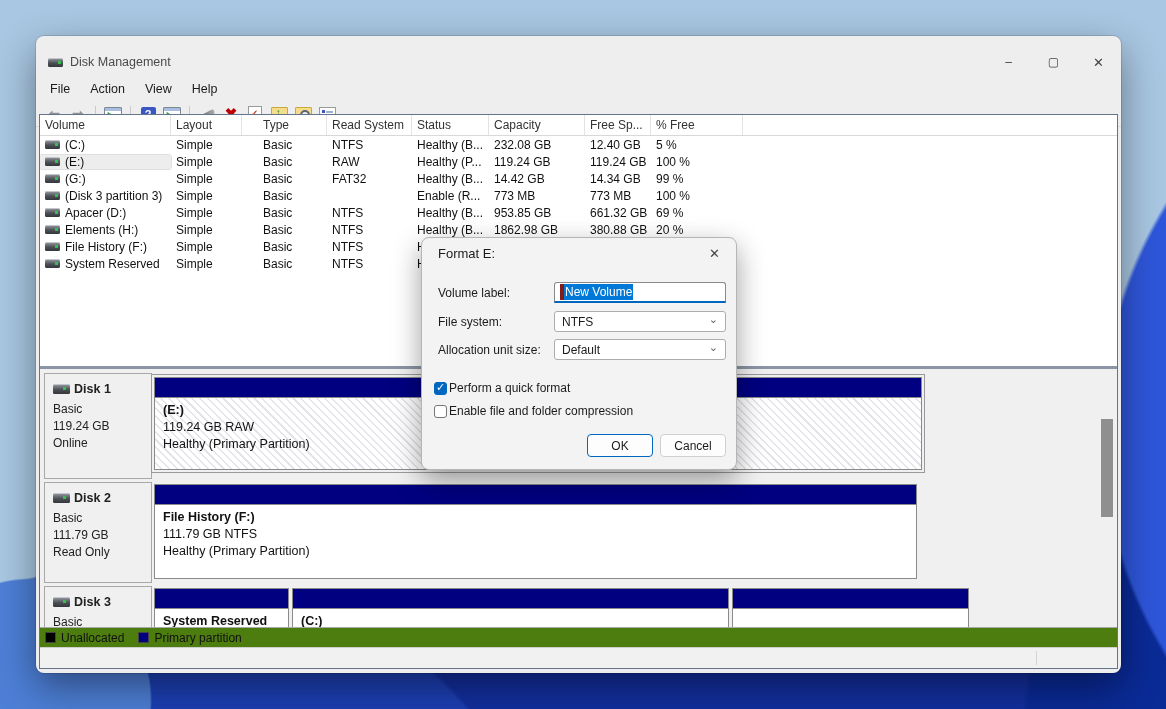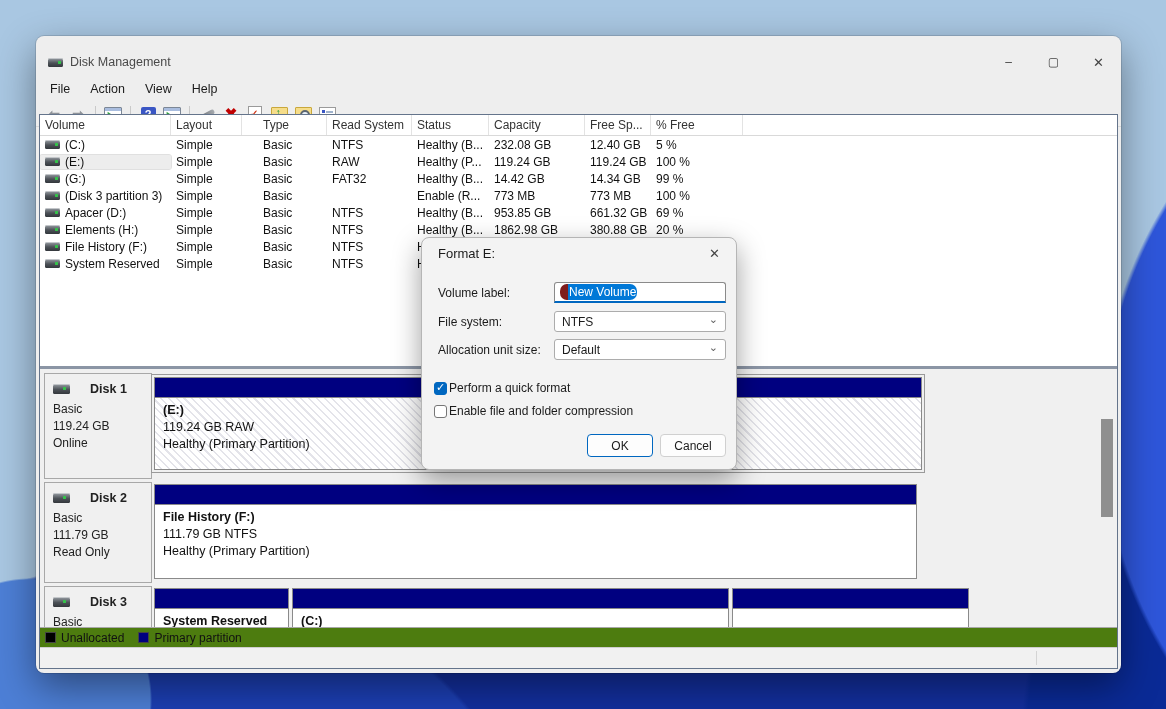--- a/index.html
+++ b/index.html
@@ -59,21 +59,21 @@
   .c0{width:131px;}.c1{width:71px;}.c2{width:69px;margin-left:16px;}.c3{width:85px;}.c4{width:77px;}.c5{width:96px;}.c6{width:66px;}.c7{width:92px;}
   .vrow{display:flex;height:17px;align-items:center;font-size:12px;color:#111;}
   .vc{padding-left:5px;box-sizing:border-box;white-space:nowrap;overflow:hidden;}
   .volcell{display:flex;align-items:center;gap:5px;}
   .vrow.sel .volcell{background:#ededed;border-radius:2px;outline:1px solid #e0e0e0;}
 
   
   .bottom-pane{height:258px;position:relative;background:#f0f0f0;overflow:hidden;padding:4px 0 0 4px;box-sizing:border-box;}
   .disk-row{display:flex;margin-bottom:3px;}
   .disk-label{width:108px;flex:0 0 auto;background:#f0f0f0;border:1px solid #a8a8a8;box-sizing:border-box;padding:8px 0 0 8px;font-size:12px;color:#222;}
-  .disk-label .dl-title{display:flex;align-items:center;gap:20px;font-weight:bold;font-size:12.5px;margin-bottom:6px;}
+  .disk-label .dl-title{display:flex;align-items:center;gap:4px;font-weight:bold;font-size:12.5px;margin-bottom:6px;}
   .disk-label div.dl-line{margin-bottom:3px;}
   .d1{height:106px;} .d2{height:101px;} .d3{height:106px;}
   .part-area{display:flex;gap:3px;margin-left:2px;}
   .partition{border:1px solid #8a8a8a;background:#fff;box-sizing:border-box;display:flex;flex-direction:column;}
   .partition.selected{outline:1px solid #9a9a9a;outline-offset:2px;}
   .part-head{height:19px;background:#000080;border-bottom:1px solid #8a8a8a;flex:0 0 auto;}
   .part-body{flex:1;padding:5px 0 0 8px;font-size:12.5px;color:#111;background:#fff;}
   .part-body.hatch{background:repeating-linear-gradient(45deg,#ffffff 0 4px,#e4e4ea 4px 5.5px);}
   .pl{margin-bottom:3px;white-space:nowrap;}
   .pl.b{font-weight:bold;}
@@ -87,21 +87,21 @@
   .statusbar .st-div{position:absolute;left:996px;top:3px;bottom:3px;width:1px;background:#d4d4d4;}
 
   
   .dialog{position:absolute;left:421px;top:237px;width:316px;height:233px;background:#f3f3f3;border:1px solid #b5b5b5;
      border-radius:8px;box-shadow:0 10px 28px rgba(0,0,0,.38);font-size:12px;color:#1b1b1b;box-sizing:border-box;}
   .dlg-title{display:flex;align-items:center;height:30px;padding:0 10px 0 16px;font-size:13px;}
   .dlg-close{margin-left:auto;font-size:13px;color:#444;padding:2px 6px;}
   .dlg-row{display:flex;align-items:center;margin:0 10px 8px 16px;}
   .dlg-row .lbl{width:116px;flex:0 0 auto;}
   .dlg-input{width:174px;height:21px;background:#fff;border:1px solid #8a8a8a;border-bottom:2px solid #0067c0;border-radius:3px 3px 0 0;display:flex;align-items:center;padding-left:5px;box-sizing:border-box;}
-  .sel-text{background:#0078d7;color:#fff;padding:1px 1px;border-left:8px solid #7f1d1d;border-radius:7px;}
+  .sel-text{background:#0078d7;color:#fff;padding:1px 1px;border-left:4px solid #7f1d1d;}
   .combo{width:174px;height:21px;background:#fff;border:1px solid #acacac;border-radius:3px;display:flex;align-items:center;padding-left:7px;box-sizing:border-box;position:relative;}
   .combo .chev{position:absolute;right:7px;top:1px;color:#5f5f5f;font-size:11px;}
   .cb-row{display:flex;align-items:center;gap:2px;margin:0 0 9px 12px;}
   .cb{width:13px;height:13px;border:1px solid #767676;border-radius:3px;background:#fff;box-sizing:border-box;position:relative;flex:0 0 auto;}
   .cb.checked{background:#0067c0;border-color:#0067c0;}
   .cb.checked::after{content:"✓";position:absolute;left:1px;top:-2px;color:#fff;font-size:11px;}
   .dlg-btns{position:absolute;right:10px;bottom:12px;display:flex;gap:7px;}
   .btn{width:66px;height:23px;display:flex;align-items:center;justify-content:center;background:#fdfdfd;border:1px solid #d0d0d0;border-radius:4px;font-size:12px;color:#1b1b1b;box-sizing:border-box;}
   .btn.default{border:1.5px solid #0067c0;}
   .mt14{margin-top:14px;}

